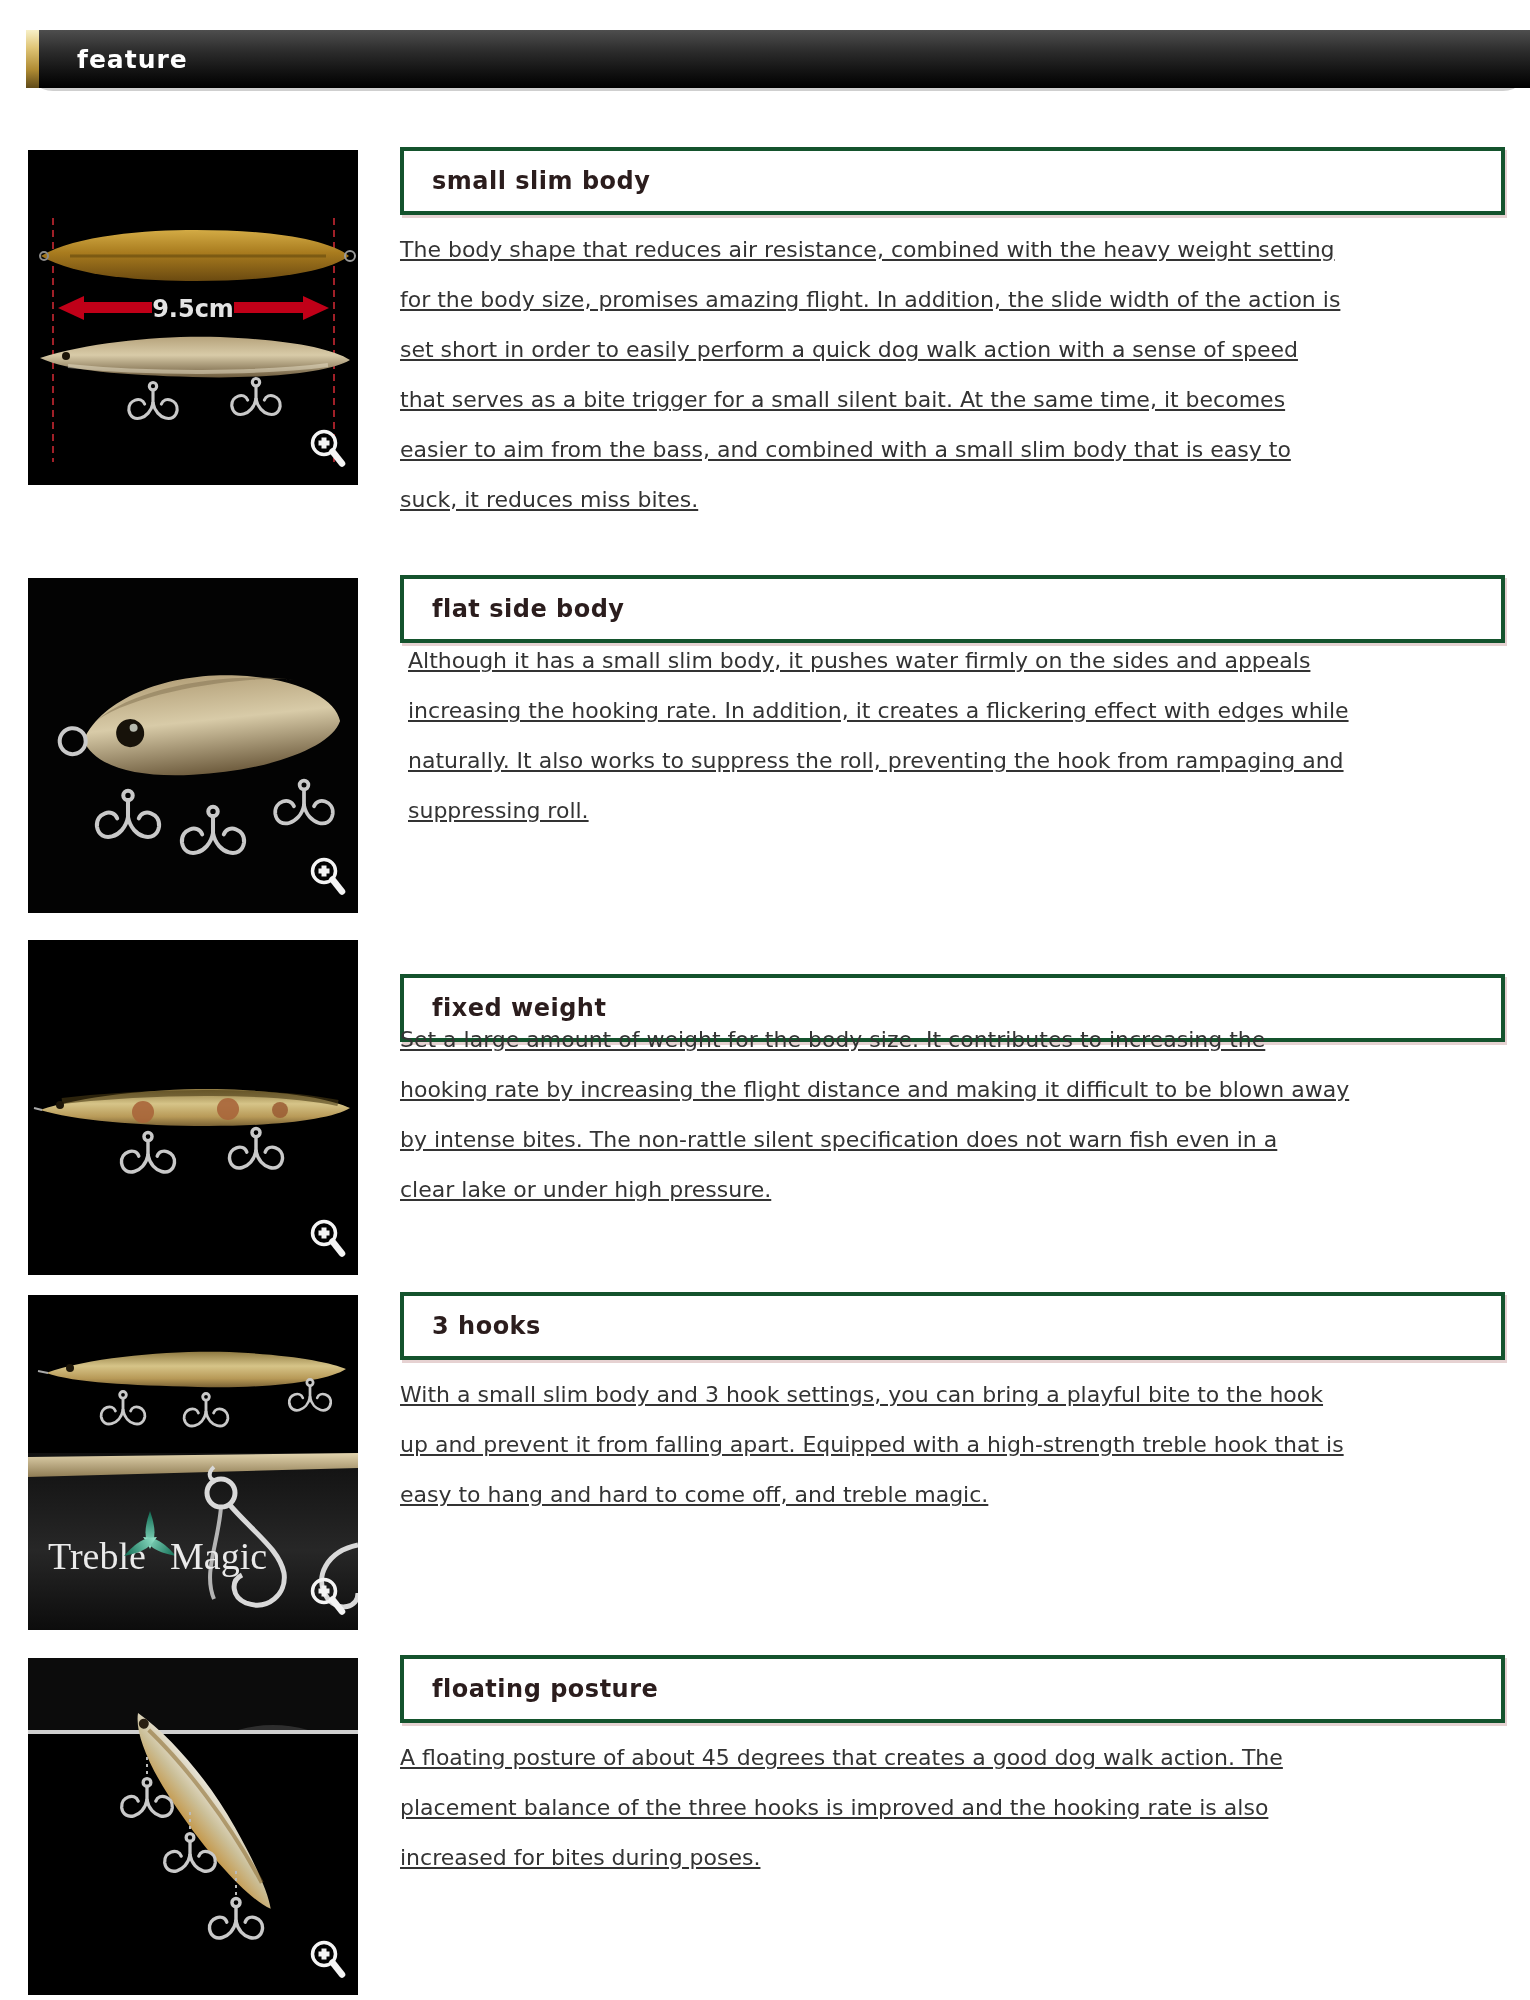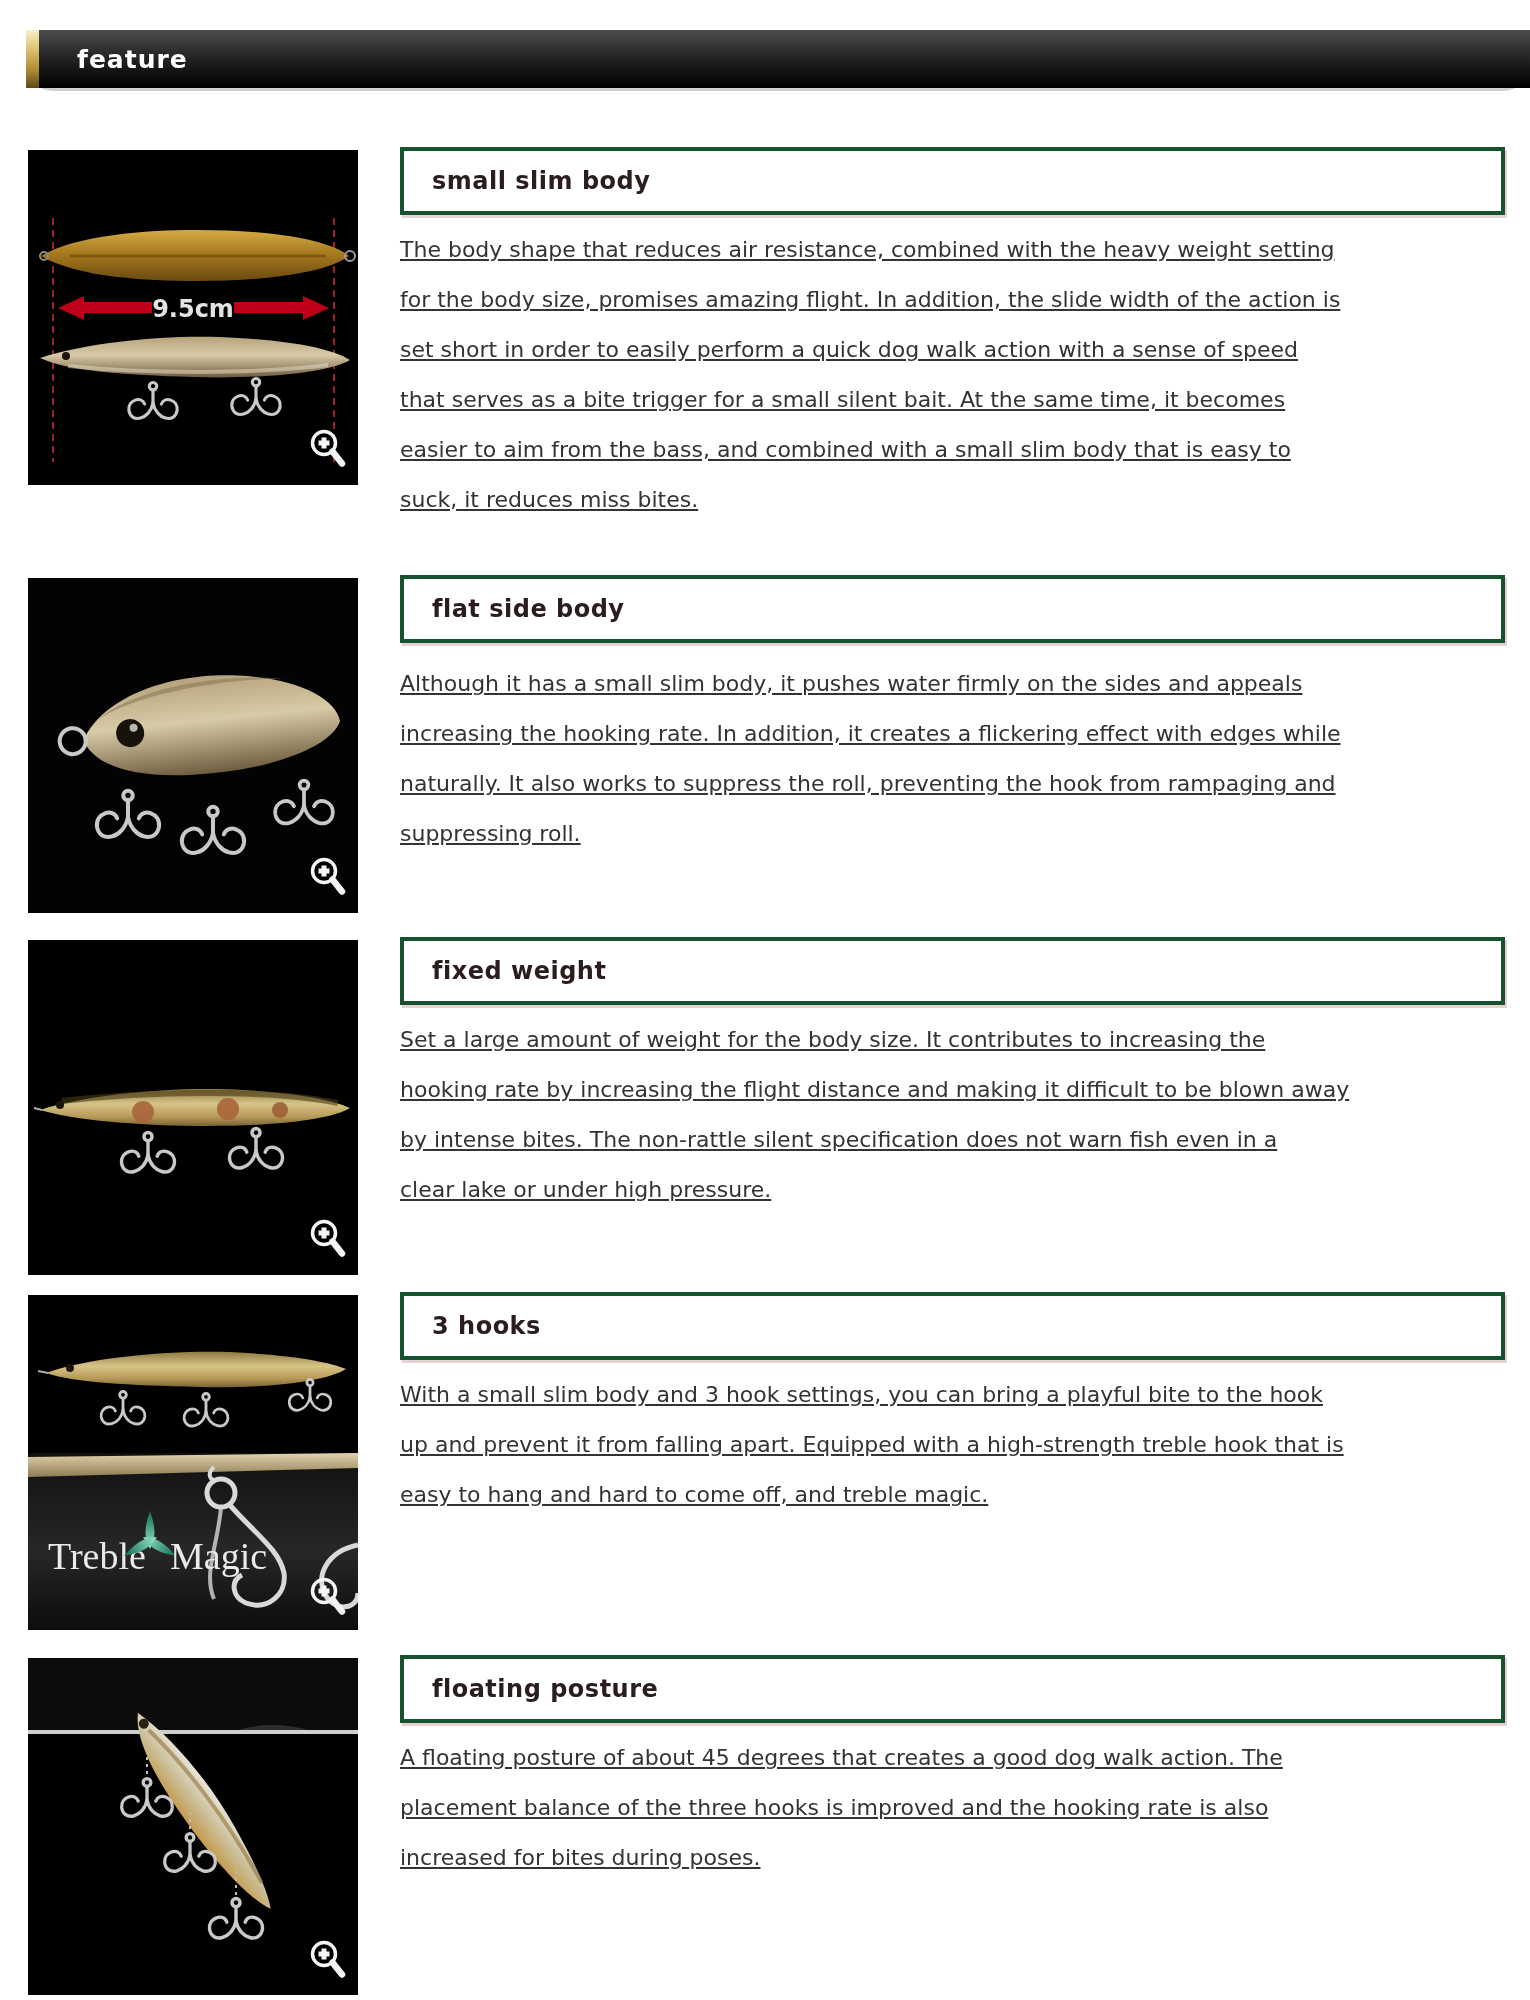--- a/index.html
+++ b/index.html
@@ -160,21 +160,21 @@
     </g>
     <use href="#treble-hook" transform="translate(100,212) scale(1.35)"></use>
     <use href="#treble-hook" transform="translate(185,228) scale(1.35)"></use>
     <use href="#treble-hook" transform="translate(276,202) scale(1.25)"></use>
     <use href="#zoom-glass" transform="translate(280,277)"></use>
   </svg>
 </div>
 <div class="content-title" style="top:575px;">
   <h2>flat side body</h2>
 </div>
-<div class="para" style="top:659px;">
+<div class="para" style="top:636px;margin-left:8px;">
   <div class="line">Although it has a small slim body, it pushes water firmly on the sides and appeals</div>
   <div class="line">increasing the hooking rate. In addition, it creates a flickering effect with edges while</div>
   <div class="line">naturally. It also works to suppress the roll, preventing the hook from rampaging and</div>
   <div class="line">suppressing roll.</div>
 </div>
 
 <div class="figure" style="top:940px;height:335px;">
   <svg viewBox="0 0 330 335" width="330" height="335">
     <rect width="330" height="335" fill="#000"></rect>
     <g>
@@ -184,21 +184,21 @@
       <circle cx="200" cy="169" r="11" fill="#a8653a" opacity="0.9"></circle>
       <circle cx="252" cy="170" r="8" fill="#9a5a32" opacity="0.85"></circle>
       <circle cx="32" cy="165" r="4" fill="#1c1508"></circle>
       <path d="M6 168 L14 170" stroke="#aaa" stroke-width="2"></path>
     </g>
     <use href="#treble-hook" transform="translate(120,192) scale(1.15)"></use>
     <use href="#treble-hook" transform="translate(228,188) scale(1.15)"></use>
     <use href="#zoom-glass" transform="translate(280,277)"></use>
   </svg>
 </div>
-<div class="content-title" style="top:937px;text-align:right;">
+<div class="content-title" style="top:974px;text-align:right;">
   <h2>fixed weight</h2>
 </div>
 <div class="para" style="top:1015px;">
   <div class="line">Set a large amount of weight for the body size. It contributes to increasing the</div>
   <div class="line">hooking rate by increasing the flight distance and making it difficult to be blown away</div>
   <div class="line">by intense bites. The non-rattle silent specification does not warn fish even in a</div>
   <div class="line">clear lake or under high pressure.</div>
 </div>
 
 <div class="figure" style="top:1295px;height:335px;">

